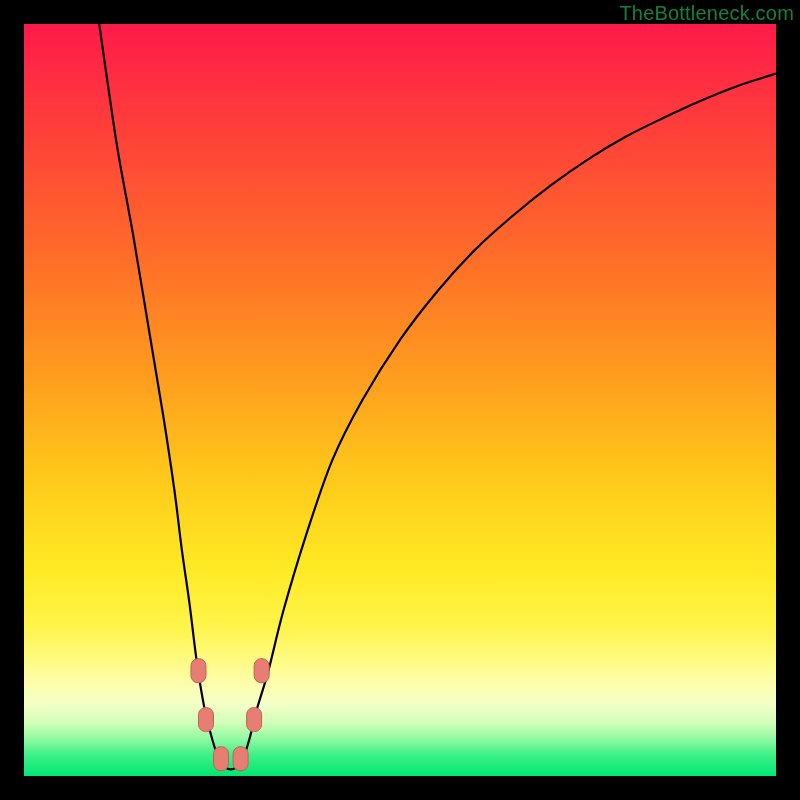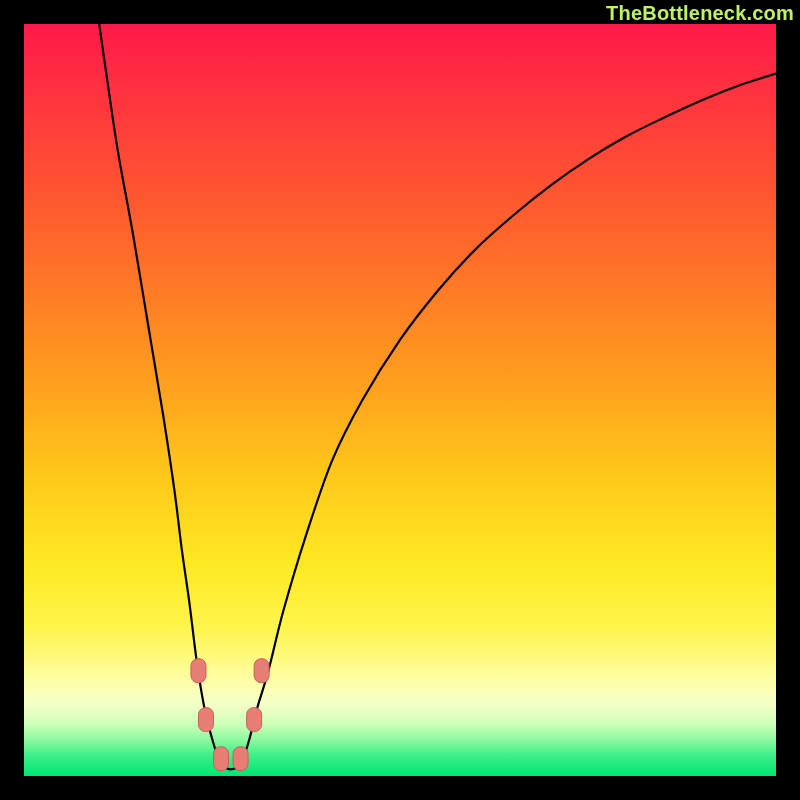--- a/index.html
+++ b/index.html
@@ -23,23 +23,23 @@
     position: absolute;
     left: 0;
     top: 0;
     width: 752px;
     height: 752px;
   }
   .watermark {
     position: absolute;
     top: 2px;
     right: 6px;
-    color: #bef264;
+    color: #15803d;
     font-size: 20px;
-    font-weight: 700;
+    font-weight: 400;
     letter-spacing: 0.2px;
     user-select: none;
   }
 </style>
 </head>
 <body>
 
 <div class="frame">
   <svg class="plot" viewBox="0 0 752 752">
     <defs>

